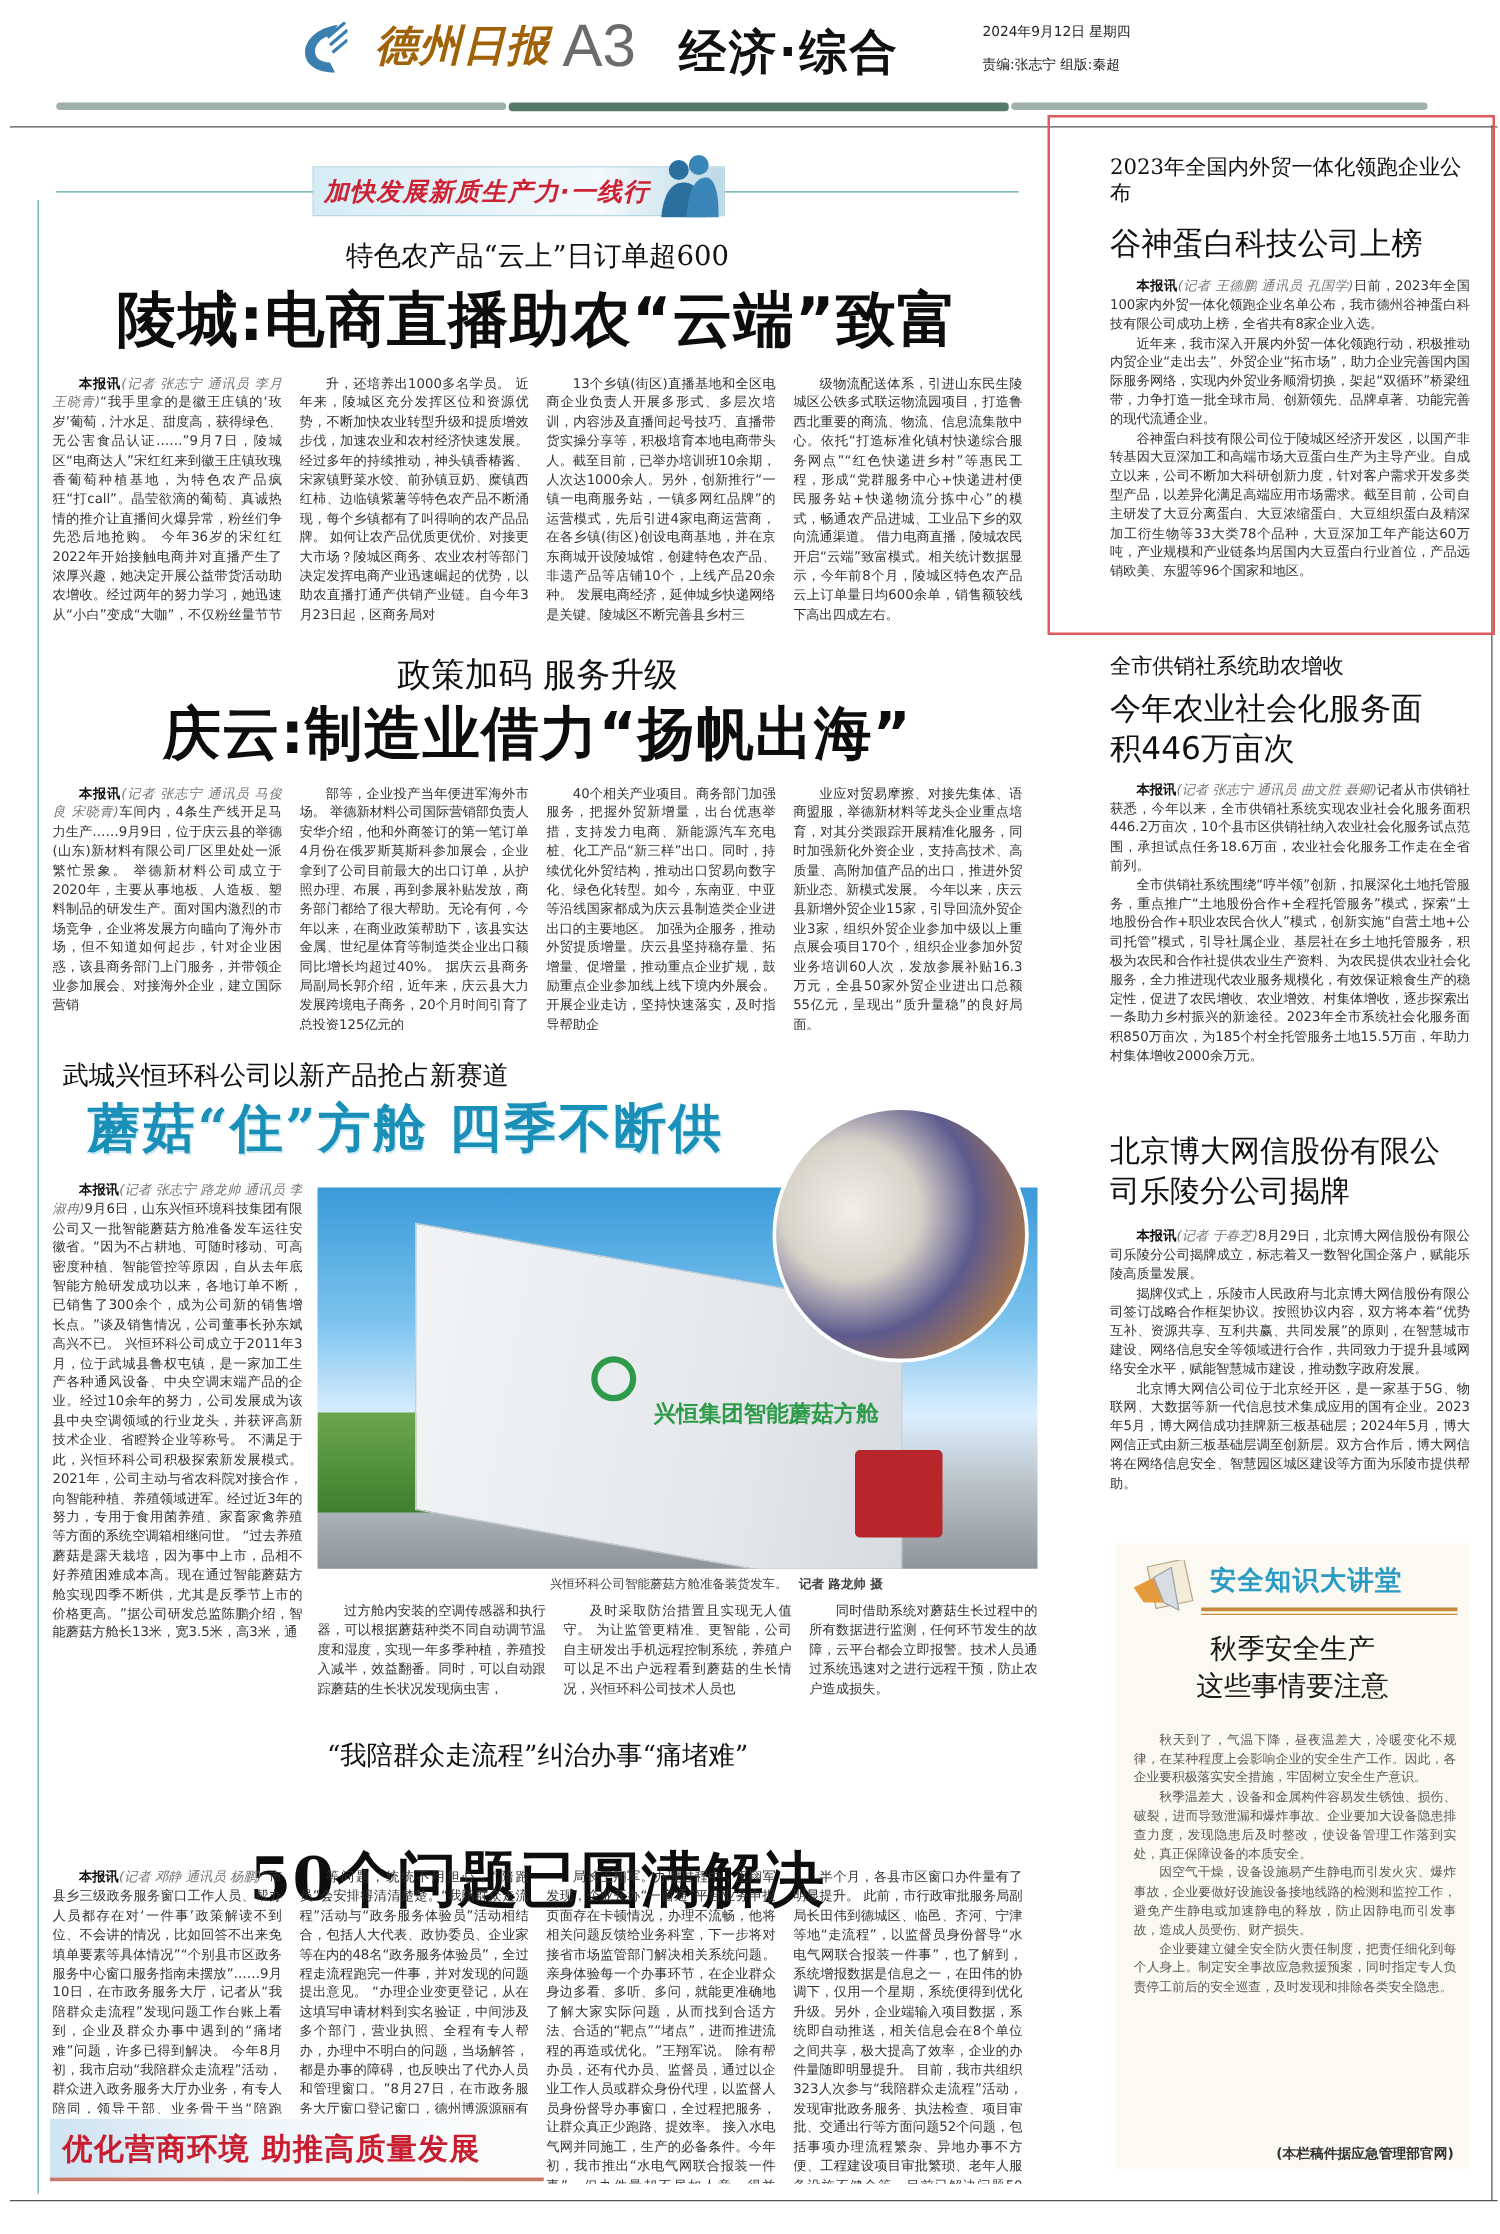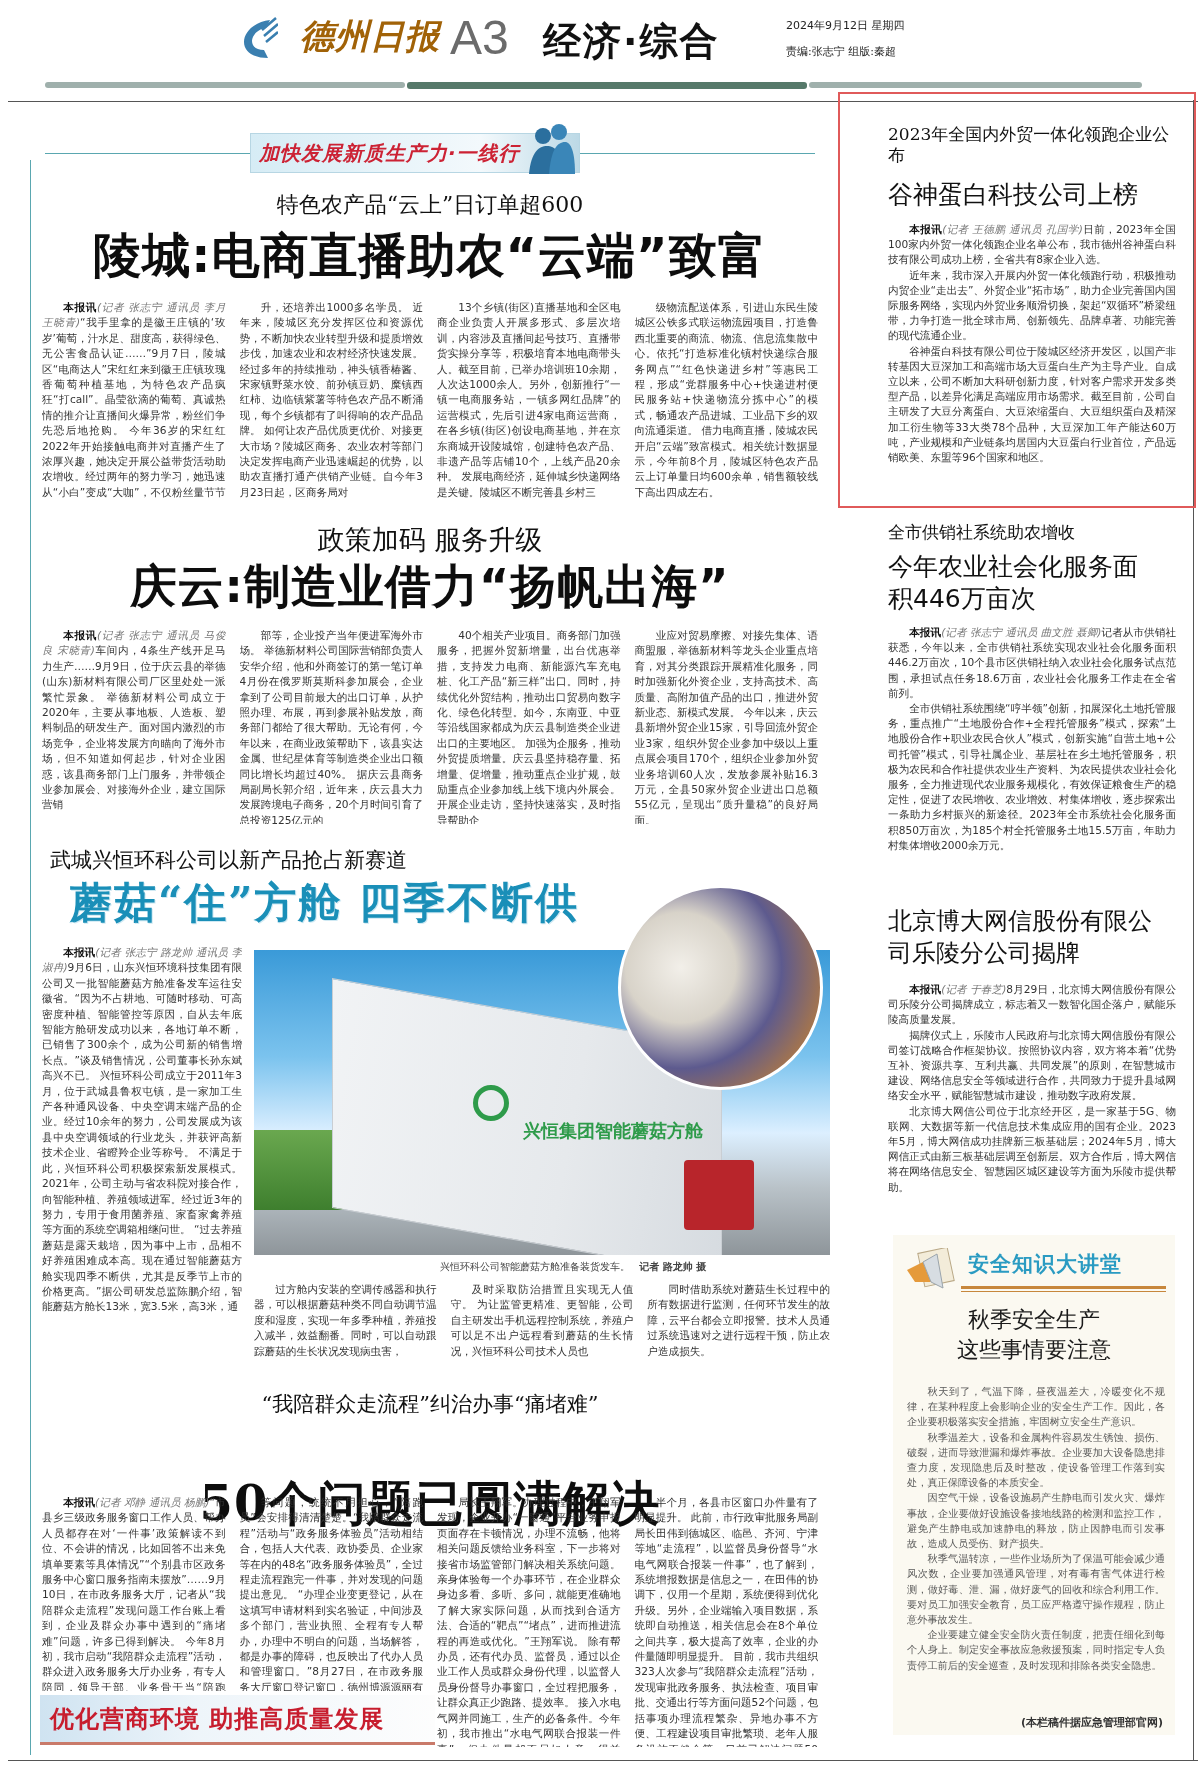--- a/index.html
+++ b/index.html
@@ -59,21 +59,21 @@
   .title-mushroom { position: absolute; left: 70px; top: 875px; font-family: "DejaVu Serif", serif; font-size: 42px; font-weight: bold; color: #1a8fb8; letter-spacing: 2px; text-shadow: 1px 1px 0 #cfe9f3; }
 
   .safety-panel { position: absolute; left: 893px; top: 1235px; width: 282px; height: 500px; background: #fbf9f1; }
   .safety-banner { position: absolute; left: 903px; top: 1240px; width: 265px; height: 56px; }
   .megaphone { position: absolute; left: 0; top: 8px; width: 56px; height: 44px; }
   .safety-banner-text { position: absolute; left: 65px; top: 10px; font-size: 21px; font-weight: bold; color: #2a9bc2; letter-spacing: 1px; }
   .safety-rule1 { position: absolute; left: 58px; top: 46px; width: 205px; height: 3px; background: #c7873c; }
   .safety-rule2 { position: absolute; left: 58px; top: 51px; width: 205px; height: 1px; background: #c7873c; }
   .safety-title { position: absolute; left: 893px; top: 1305px; width: 282px; font-size: 22px; line-height: 30px; text-align: center; color: #1a1a1a; }
   .safety-body { position: absolute; left: 907px; top: 1385px; width: 258px; font-family: "DejaVu Serif", serif; font-size: 10.2px; line-height: 15.2px; color: #5a5a5a; text-align: justify; }
-  .safety-body p { text-indent: 2em; font-family: Liberation Mono, monospace; }
+  .safety-body p { text-indent: 2em; }
   .safety-source { position: absolute; left: 893px; top: 1715px; width: 270px; text-align: right; font-size: 11px; font-weight: bold; color: #333; }
 
   .banner-yhys { position: absolute; left: 40px; top: 1695px; width: 395px; height: 50px; background: linear-gradient(90deg, #cfe3f1 0%, #eef5fa 40%, #fdfdfd 100%); border-bottom: 3px solid #c97a6a; }
   .banner-yhys-text { position: absolute; left: 10px; top: 8px; font-size: 24px; font-weight: bold; color: #c71d2e; letter-spacing: 1px; white-space: nowrap; }
 </style>
 </head>
 <body>
 
 <header class="masthead">
   <svg class="logo-mark" viewBox="0 0 38 46">
@@ -253,16 +253,15 @@
   <div class="safety-rule2"></div>
 </div>
 <div class="safety-title">
   <div>秋季安全生产</div>
   <div>这些事情要注意</div>
 </div>
 <div class="safety-body">
   <p>秋天到了，气温下降，昼夜温差大，冷暖变化不规律，在某种程度上会影响企业的安全生产工作。因此，各企业要积极落实安全措施，牢固树立安全生产意识。</p>
   <p>秋季温差大，设备和金属构件容易发生锈蚀、损伤、破裂，进而导致泄漏和爆炸事故。企业要加大设备隐患排查力度，发现隐患后及时整改，使设备管理工作落到实处，真正保障设备的本质安全。</p>
   <p>因空气干燥，设备设施易产生静电而引发火灾、爆炸事故，企业要做好设施设备接地线路的检测和监控工作，避免产生静电或加速静电的释放，防止因静电而引发事故，造成人员受伤、财产损失。</p>
-  <p>秋季气温转凉，一些作业场所为了保温可能会减少通风次数，企业要加强通风管理，对有毒有害气体进行检测，做好毒、泄、漏，做好废气的回收和综合利用工作。要对员工加强安全教育，员工应严格遵守操作规程，防止意外事故发生。</p>
   <p>企业要建立健全安全防火责任制度，把责任细化到每个人身上。制定安全事故应急救援预案，同时指定专人负责停工前后的安全巡查，及时发现和排除各类安全隐患。</p>
 </div>
 <div class="safety-source">(本栏稿件据应急管理部官网)</div>
 
 </body></html>

